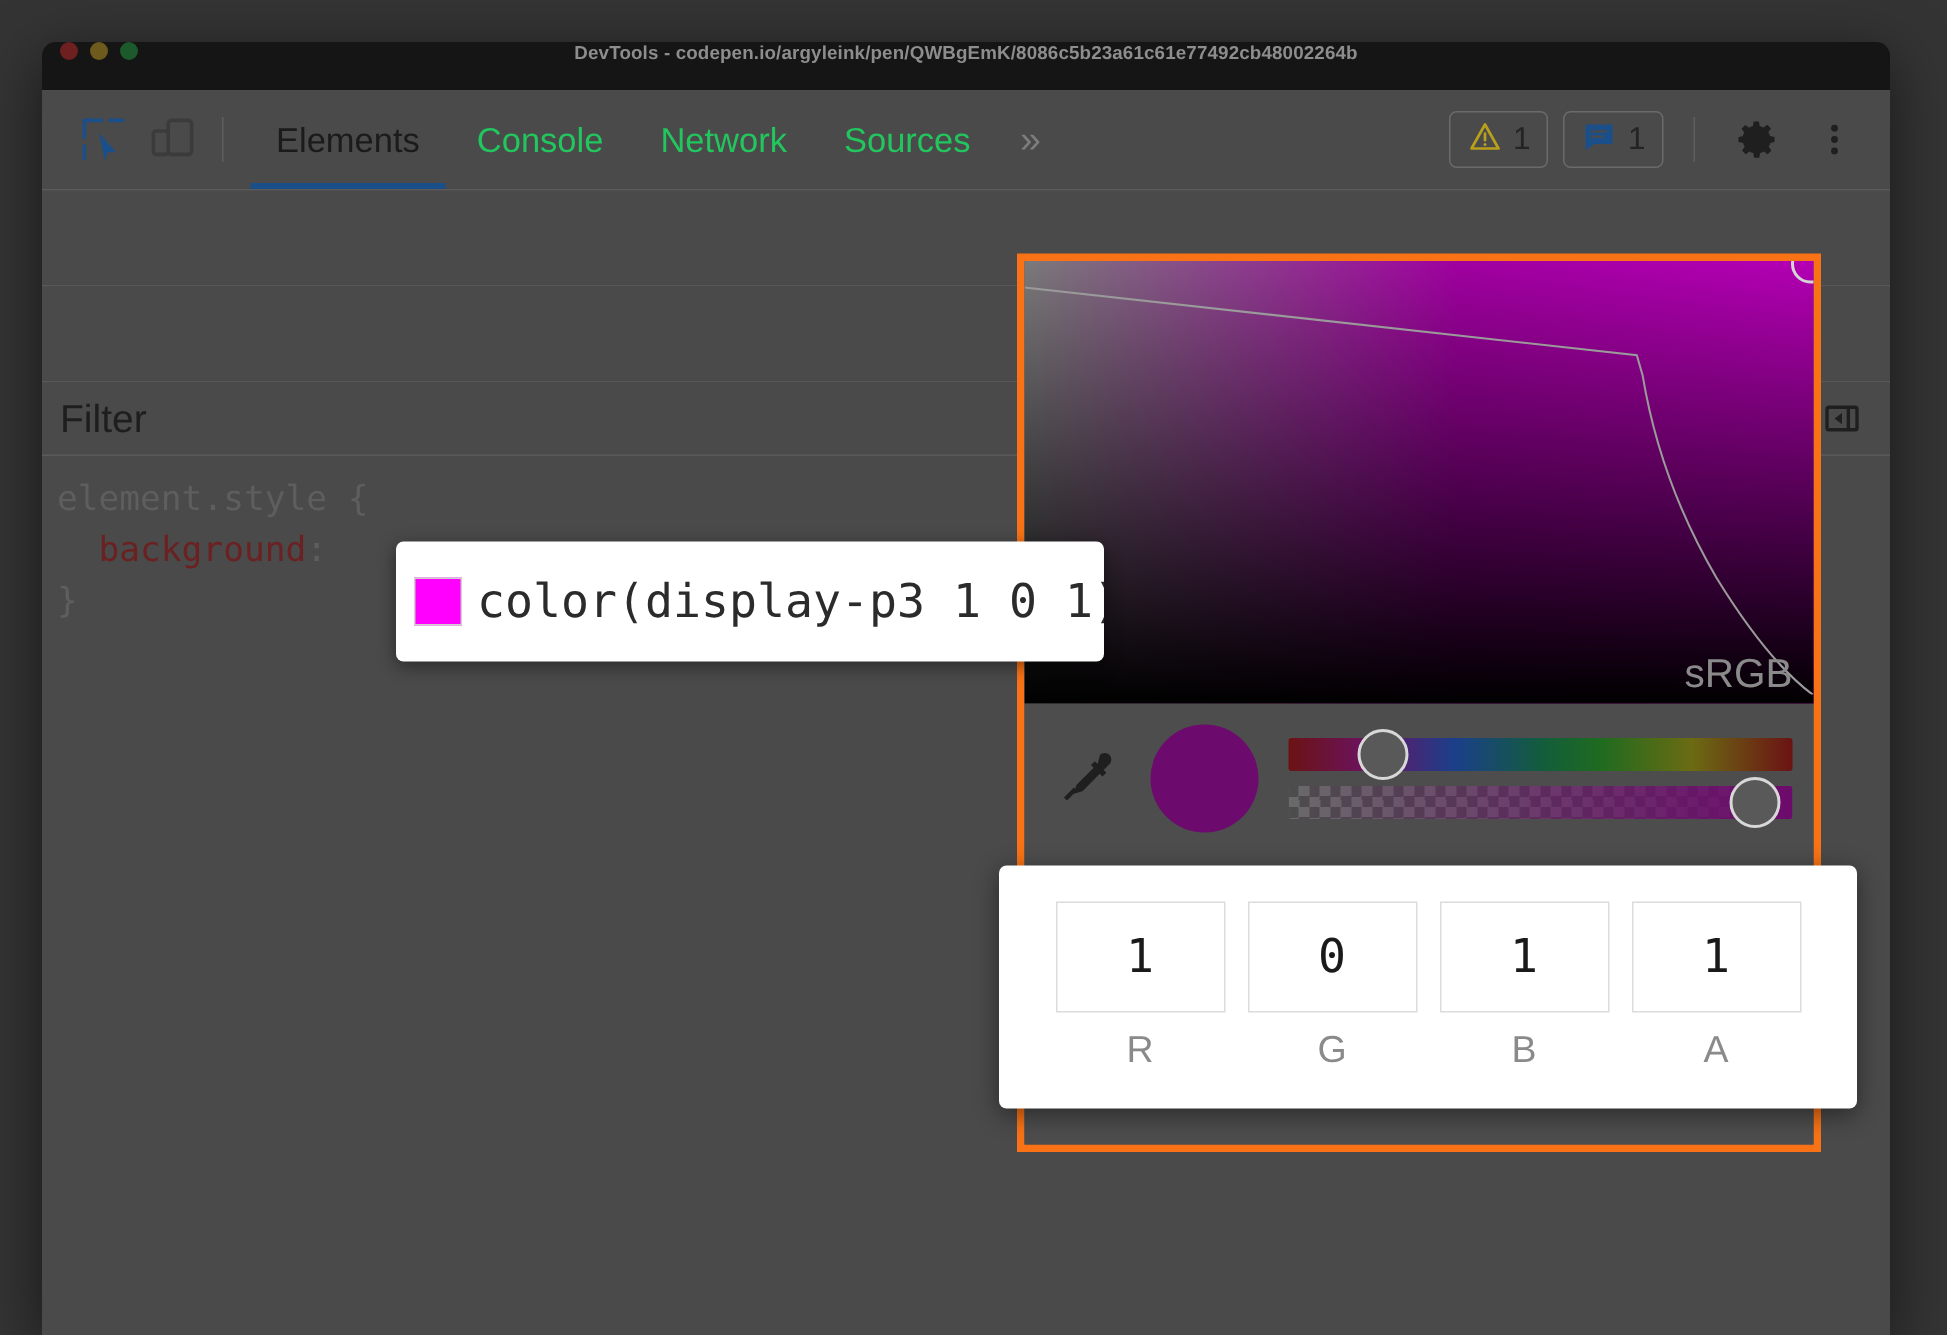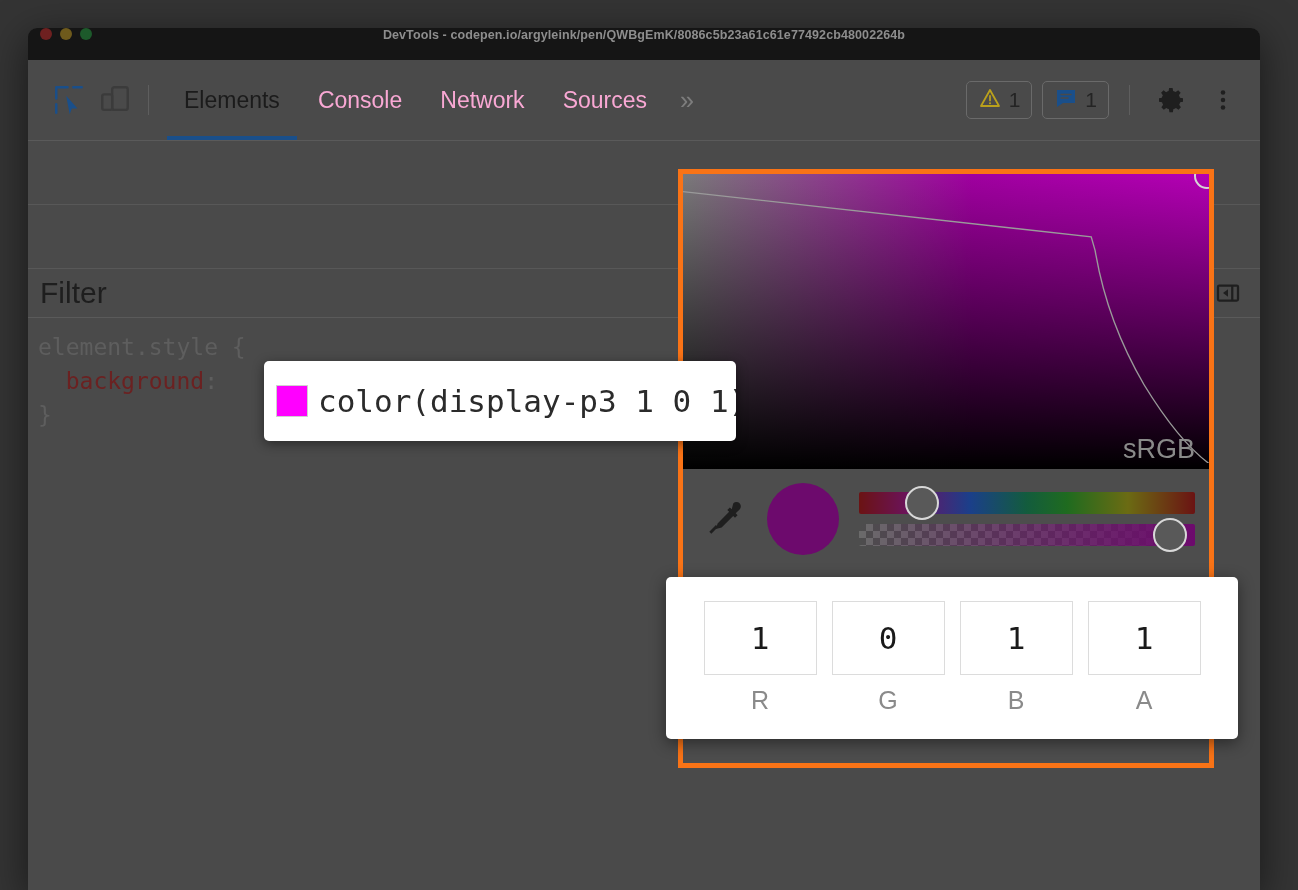--- a/index.html
+++ b/index.html
@@ -62,21 +62,21 @@
     font-size: 12.5px;
     font-weight: bold;
     color: #8d8d8d;
     letter-spacing: .1px;
     pointer-events: none;
     font-family: "Liberation Sans", sans-serif;
   }
 
   
   #toolbar {
-    height: 81px;
+    height: 67px;
     background: #4a4a4a;
     display: flex;
     align-items: center;
     border-bottom: 1px solid #5a5a5a;
     position: relative;
   }
   .tb-icon {
     width: 46px; height: 46px;
     display: flex; align-items: center; justify-content: center;
     flex: none;
@@ -92,21 +92,21 @@
     display: flex;
     align-items: stretch;
     height: 100%;
     margin-left: 6px;
   }
   .tab {
     display: flex;
     align-items: center;
     padding: 0 19px;
     font-size: 23px;
-    color: #f9a8d4;
+    color: #22c55e;
     position: relative;
     white-space: nowrap;
   }
   .tab.active { color: #1b1b1b; }
   .tab.active::after {
     content: "";
     position: absolute;
     left: 2px; right: 2px; bottom: 0;
     height: 4px;
     background: #1a4f8a;
@@ -150,21 +150,21 @@
   #filter-bar {
     height: 49px;
     background: #4a4a4a;
     border-bottom: 1px solid #5a5a5a;
     display: flex;
     align-items: center;
     position: relative;
   }
   #filter-input {
     margin-left: 12px;
-    font-size: 30px;
+    font-size: 26px;
     color: #1e1e1e;
     background: transparent;
     border: 0;
     outline: none;
     font-family: "Liberation Sans", sans-serif;
     width: 400px;
   }
   #filter-input::placeholder { color: #1e1e1e; opacity: 1; }
   #panel-collapse-btn {
     position: absolute;

